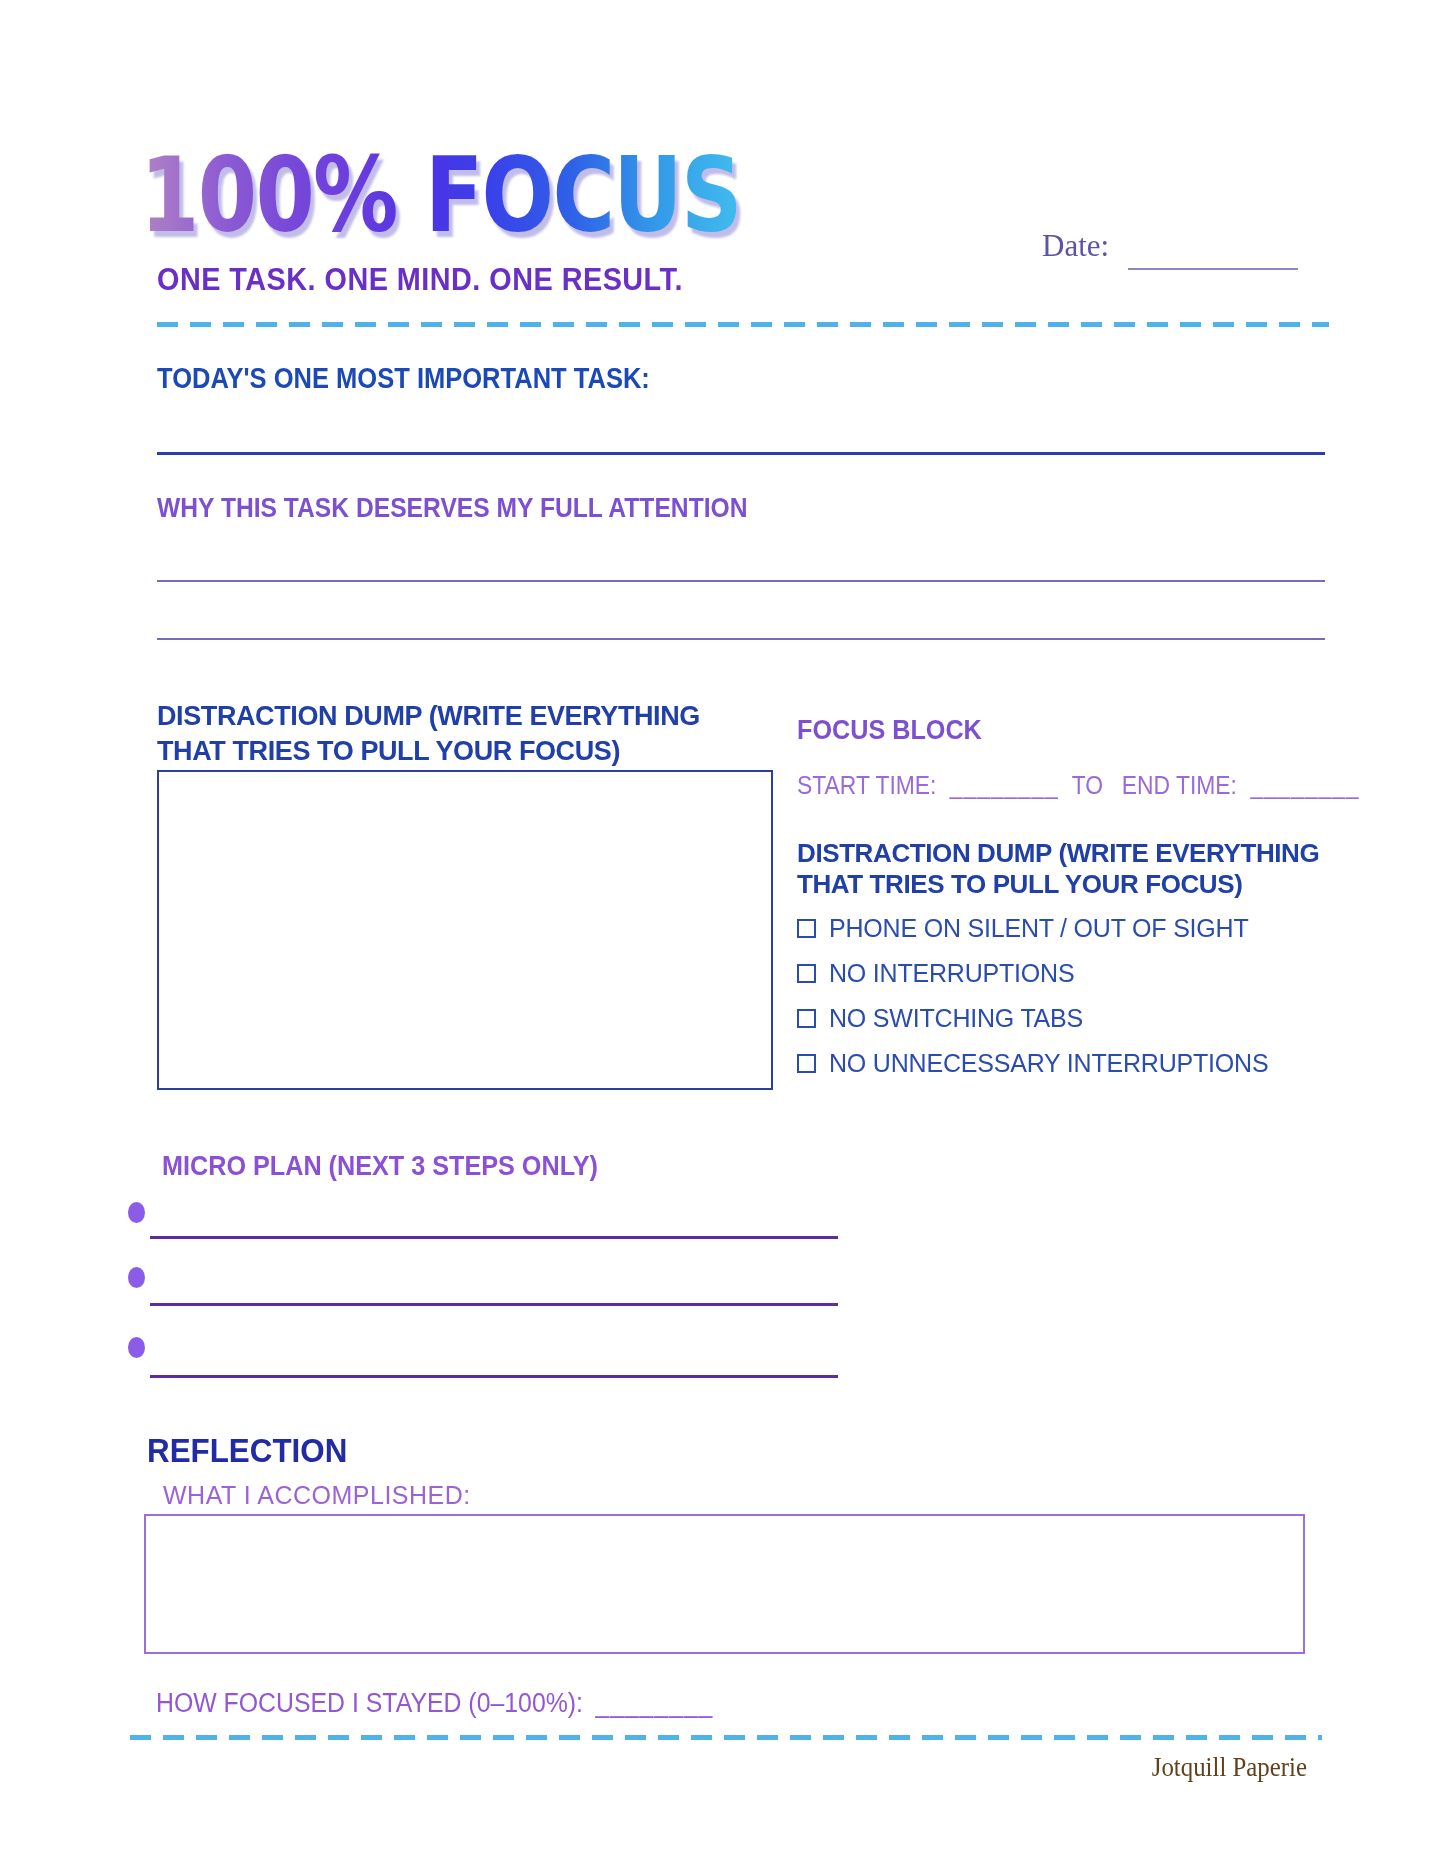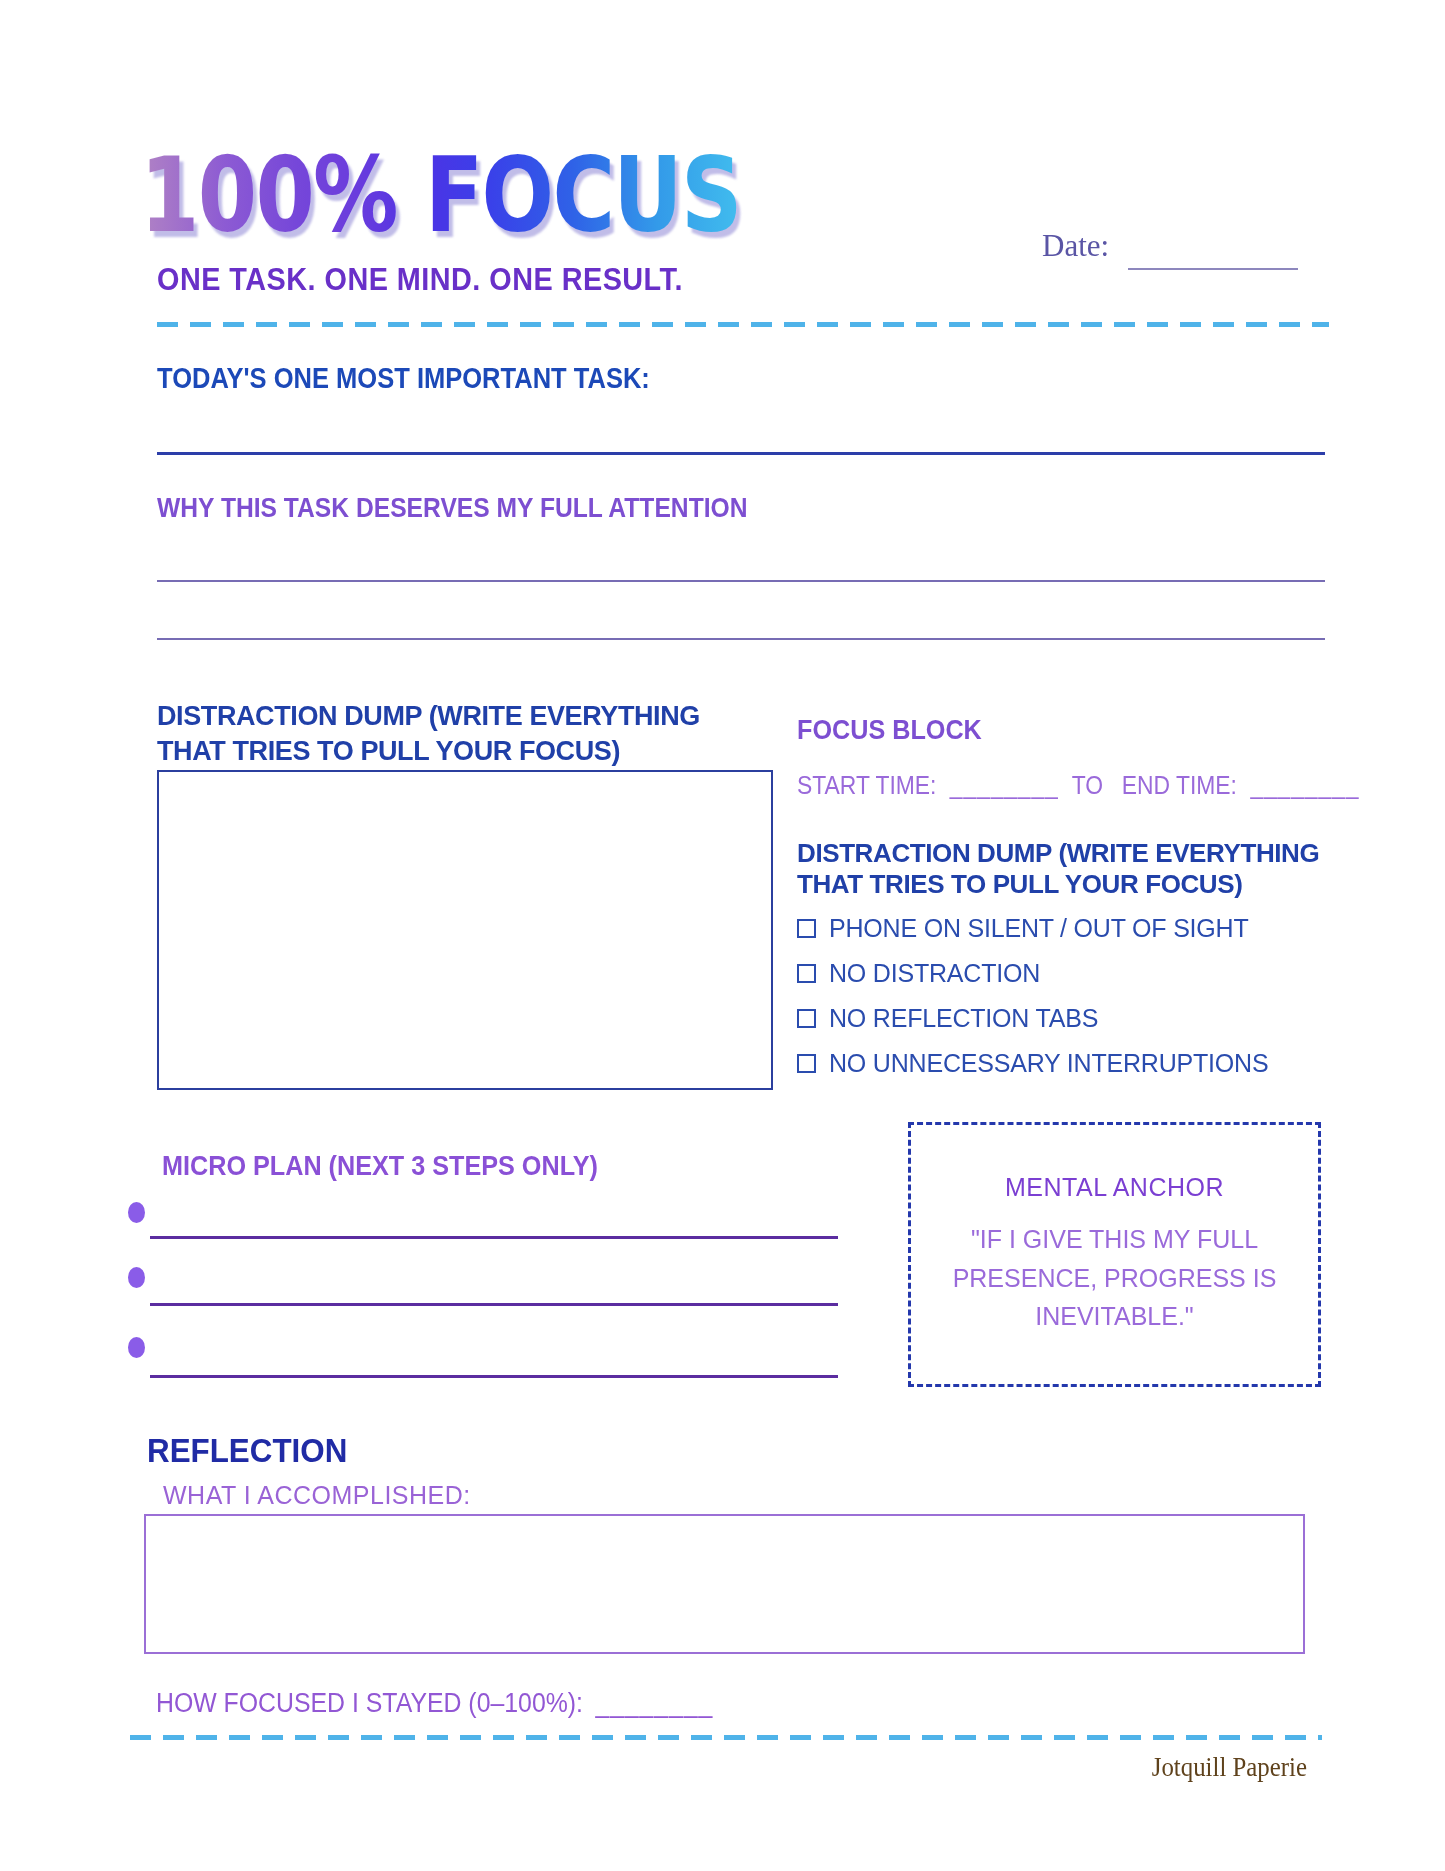--- a/index.html
+++ b/index.html
@@ -104,43 +104,39 @@
     <span class="blank">________</span>
   </div>
   <div class="abs rules-head">DISTRACTION DUMP (WRITE EVERYTHING THAT TRIES TO PULL YOUR FOCUS)</div>
 
   <div class="abs check-row" style="top:913px;justify-content:flex-end;">
     <span class="checkbox"></span>
     <span class="check-label">PHONE ON SILENT / OUT OF SIGHT</span>
   </div>
   <div class="abs check-row" style="top:958px;">
     <span class="checkbox"></span>
-    <span class="check-label">NO DISTRACTION</span>
+    <span class="check-label">NO INTERRUPTIONS</span>
   </div>
   <div class="abs check-row" style="top:1003px;">
     <span class="checkbox"></span>
-    <span class="check-label">NO REFLECTION TABS</span>
+    <span class="check-label">NO SWITCHING TABS</span>
   </div>
   <div class="abs check-row" style="top:1048px;">
     <span class="checkbox"></span>
     <span class="check-label">NO UNNECESSARY INTERRUPTIONS</span>
   </div>
 
   <div class="abs micro-head">MICRO PLAN (NEXT 3 STEPS ONLY)</div>
   <div class="abs bullet" style="top:1202px;"></div>
   <div class="abs micro-line" style="top:1236px;"></div>
   <div class="abs bullet" style="top:1267px;"></div>
   <div class="abs micro-line" style="top:1303px;"></div>
   <div class="abs bullet" style="top:1337px;"></div>
   <div class="abs micro-line" style="top:1375px;"></div>
 
-  <div class="abs anchor-box">
-    <div class="anchor-head">MENTAL ANCHOR</div>
-    <div class="anchor-quote">"IF I GIVE THIS MY FULL PRESENCE, PROGRESS IS INEVITABLE."</div>
-  </div>
 
   <div class="abs reflection-head">REFLECTION</div>
   <div class="abs accomplished-label">WHAT I ACCOMPLISHED:</div>
   <div class="abs reflection-box"></div>
   <div class="abs focus-rating">
     <span>HOW FOCUSED I STAYED (0–100%):</span>
     <span class="blank">________</span>
   </div>
 
   <div class="abs dash-sep sep-bottom"></div>

